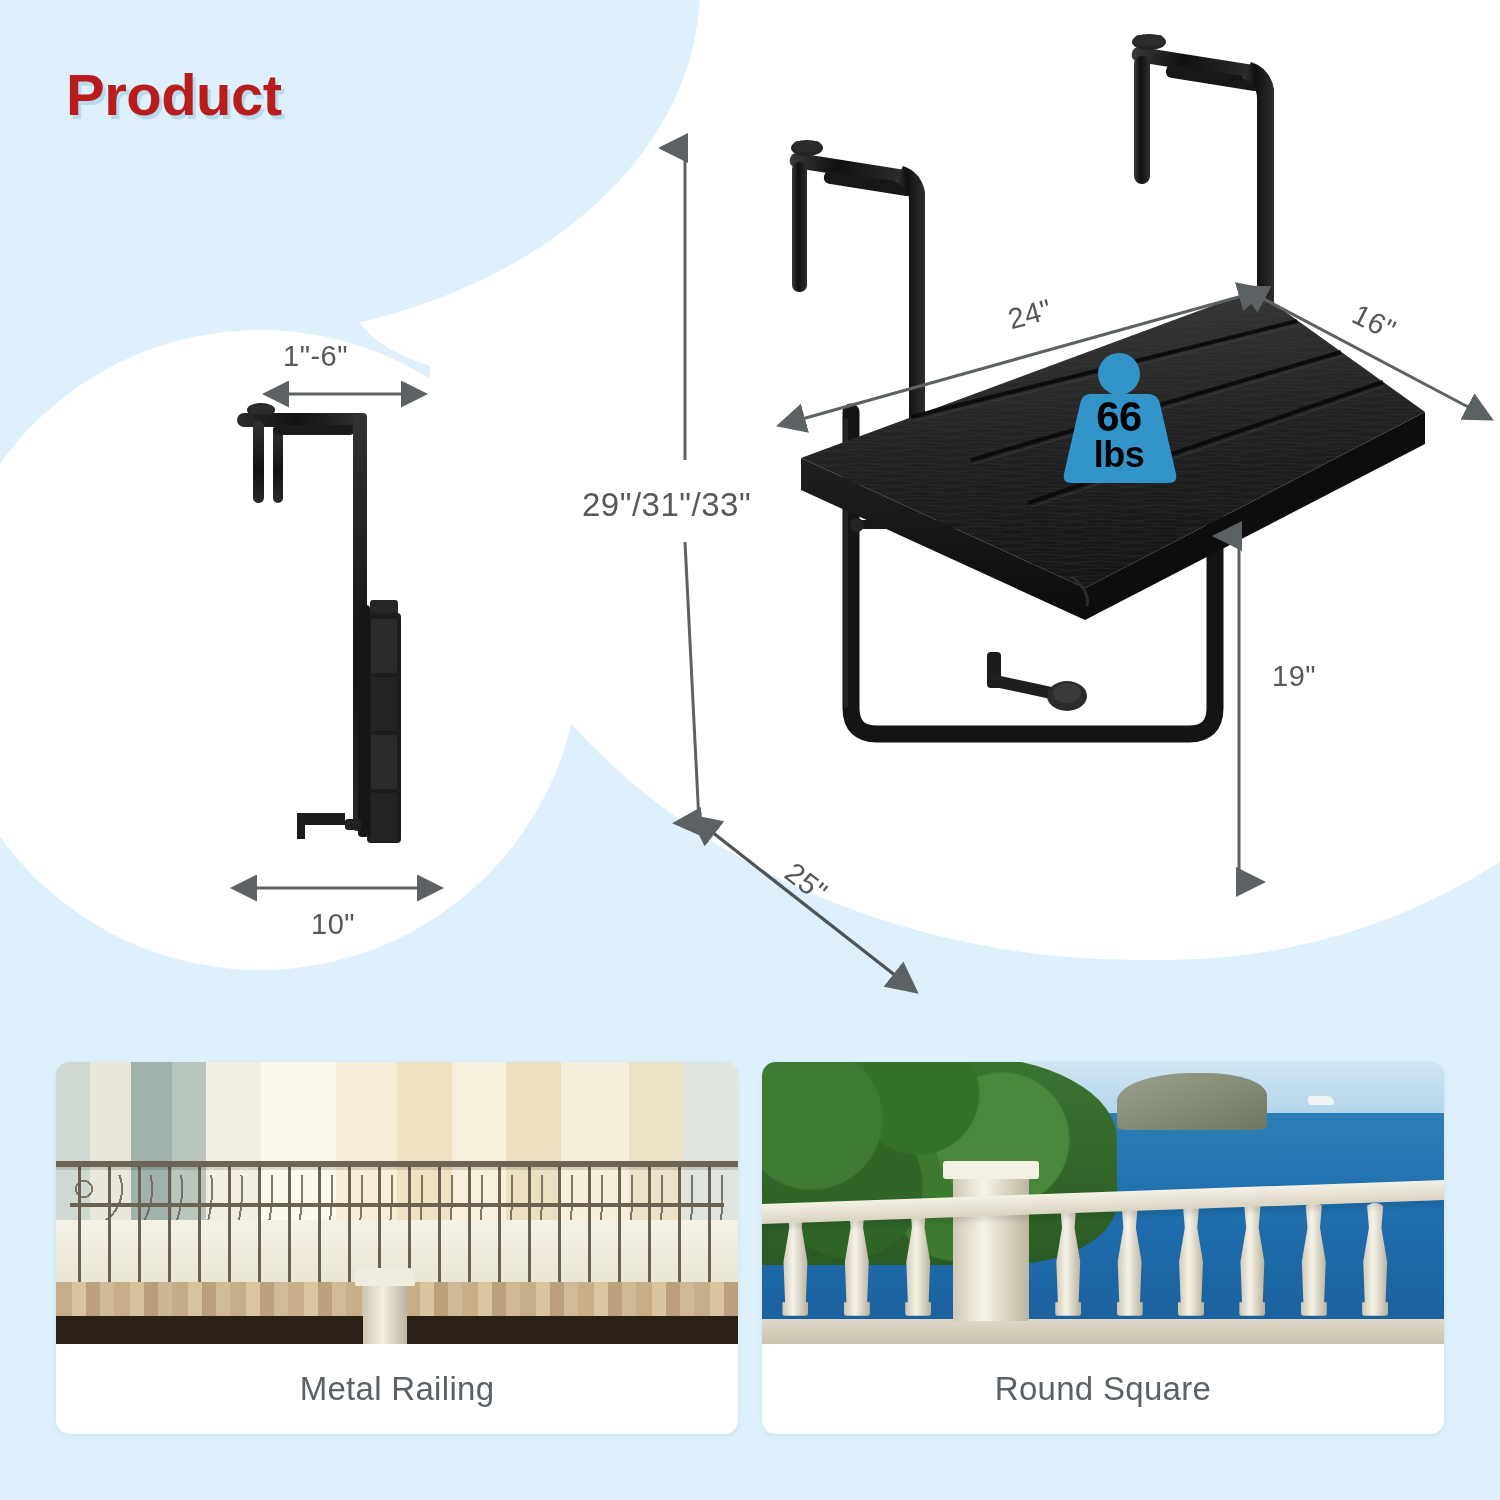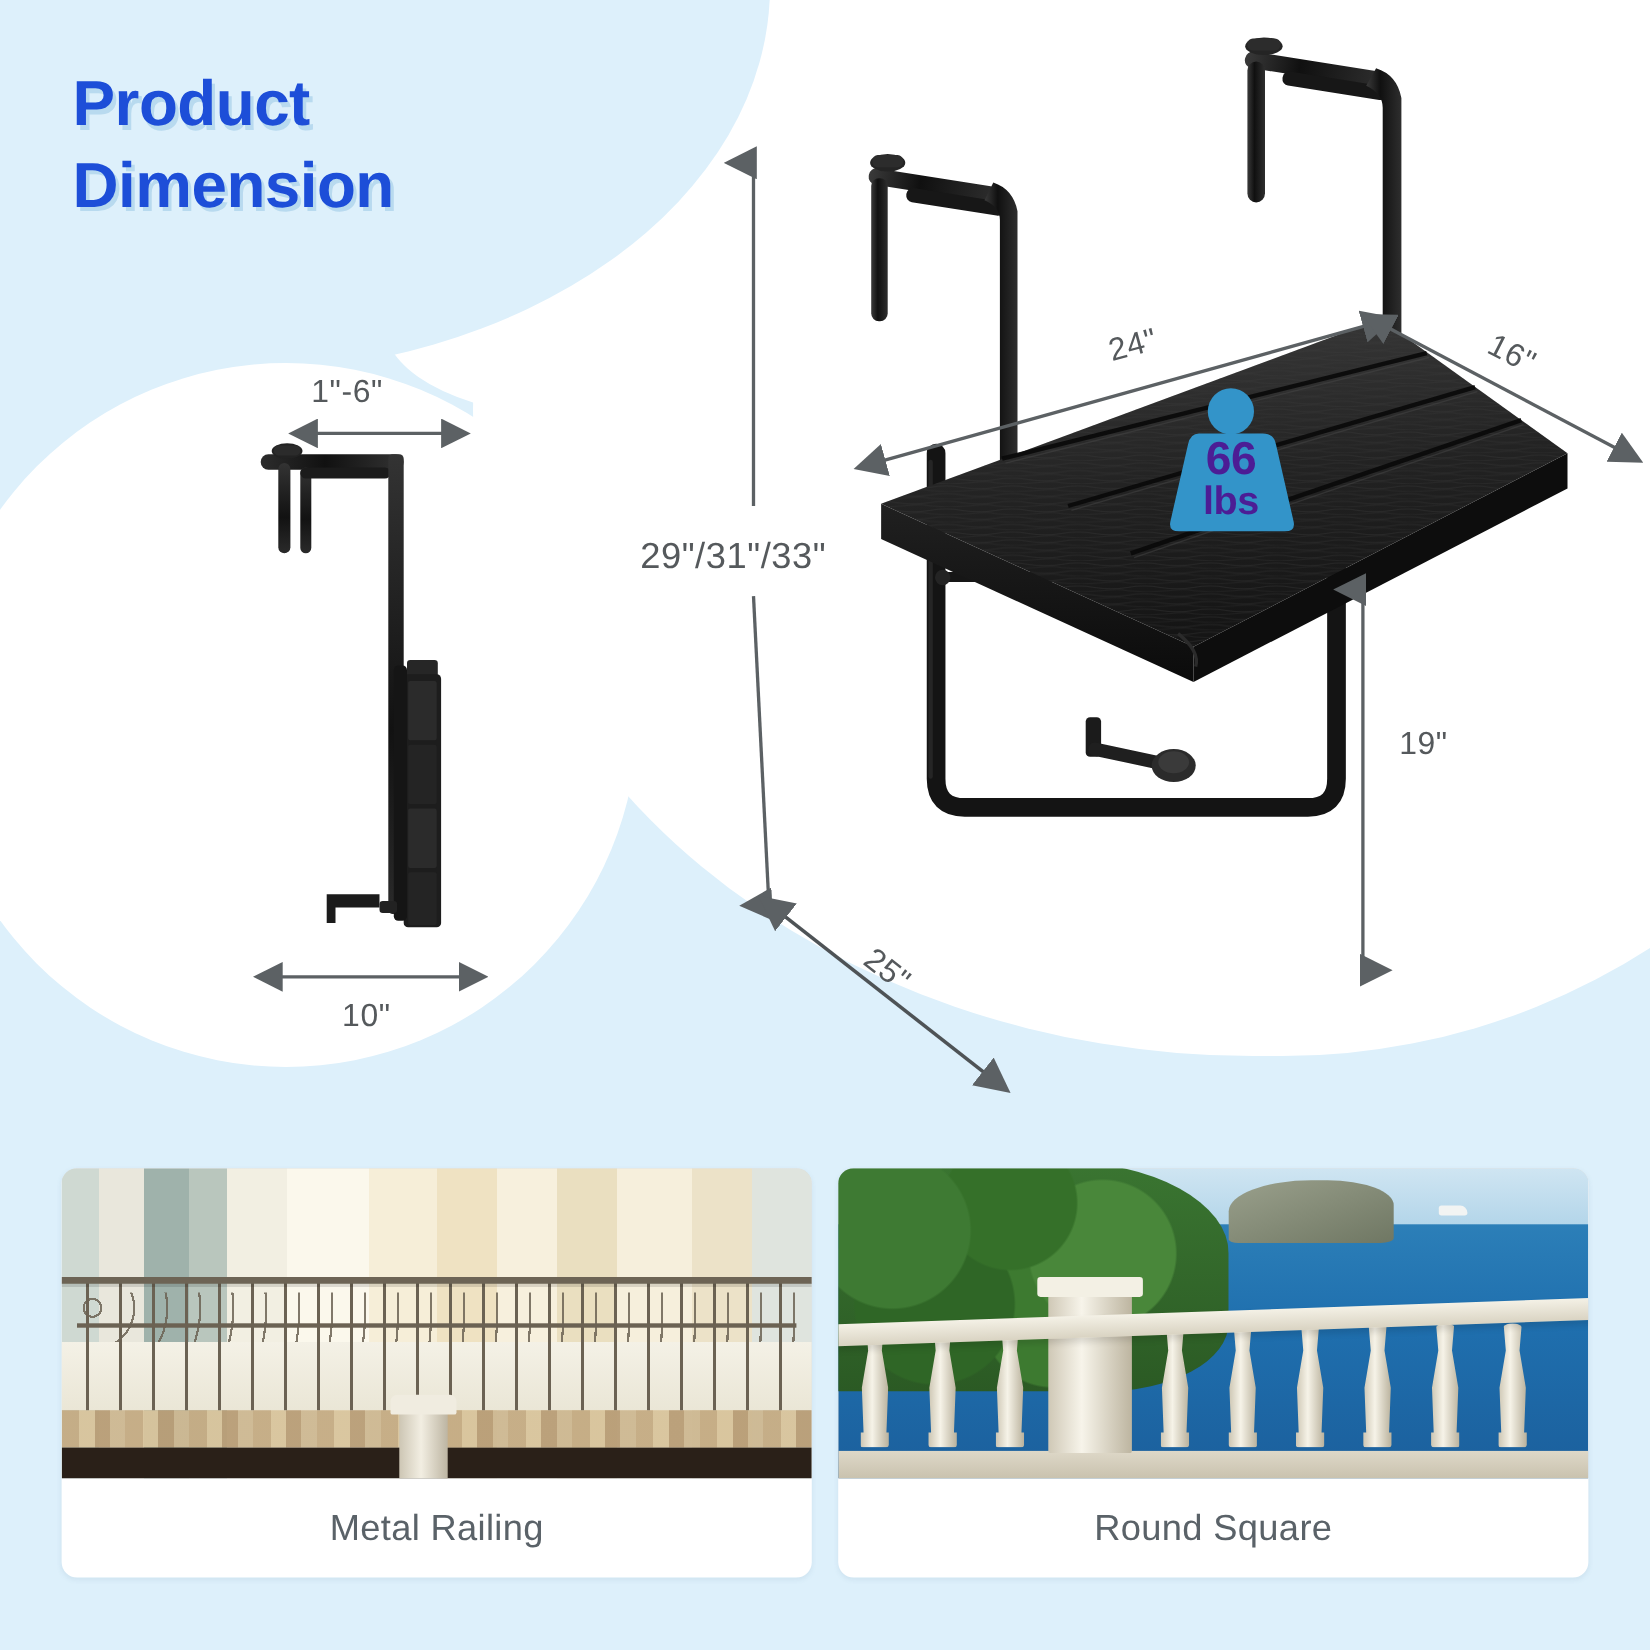--- a/index.html
+++ b/index.html
@@ -46,21 +46,21 @@
 
   
   .title {
     position: absolute;
     left: 66px; top: 58px;
     z-index: 30;
     font-size: 58px;
     font-weight: bold;
     line-height: 1.28;
     letter-spacing: -0.5px;
-    color: #1d4ed8;
+    color: #b91c1c;
     text-shadow: 3px 4px 0 rgba(140,190,225,0.45);
   }
 
   
   .dim {
     position: absolute;
     z-index: 26;
     color: #55595c;
     font-size: 29px;
     letter-spacing: 0.5px;
@@ -82,21 +82,21 @@
     width: 122px; height: 132px;
   }
   .badge-label {
     position: absolute;
     inset: 0;
     display: flex;
     flex-direction: column;
     align-items: center;
     justify-content: flex-end;
     padding-bottom: 12px;
-    color: #4c1d95;
+    color: #000000;
     font-weight: bold;
     line-height: 0.98;
     font-size: 38px;
     letter-spacing: -0.5px;
     pointer-events: none;
   }
   .badge-label .n { font-size: 42px; }
   .badge-label .u { font-size: 36px; }
 
   
@@ -319,21 +319,20 @@
 
 <div id="stage">
 
   <div class="blob-right"></div>
   <div class="blob-bridge"></div>
   <div class="blob-topleft"></div>
   <div class="blob-left"></div>
 
   <div class="title">
     <div>Product</div>
-    <div>Dimension</div>
   </div>
 
   <svg class="art" style="left:225px; top:395px;" width="240" height="480" viewBox="0 0 240 480">
     <defs>
       <linearGradient id="mtl" x1="0" y1="0" x2="1" y2="0">
         <stop offset="0%" stop-color="#2c2c2c"></stop>
         <stop offset="45%" stop-color="#111"></stop>
         <stop offset="100%" stop-color="#333"></stop>
       </linearGradient>
       <linearGradient id="mtlV" x1="0" y1="0" x2="0" y2="1">

